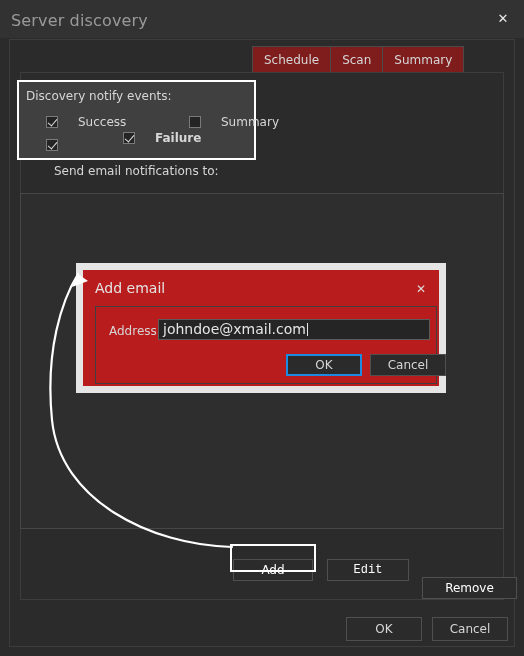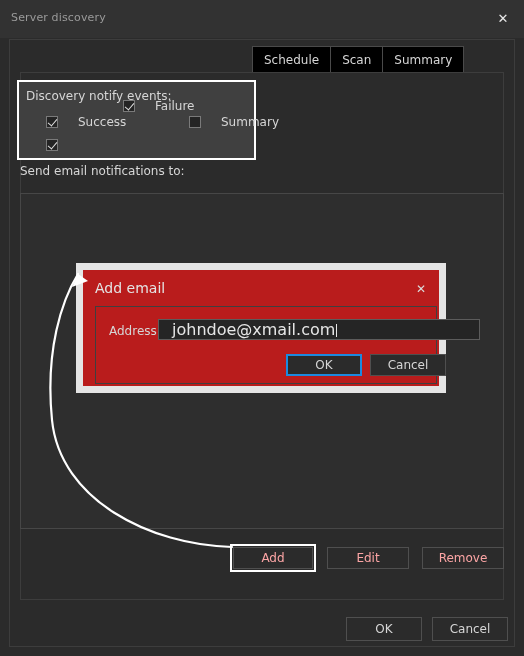--- a/index.html
+++ b/index.html
@@ -30,21 +30,21 @@
   
   #titlebar {
     position: absolute;
     left: 0; top: 0;
     width: 524px; height: 38px;
     background: #323232;
   }
   #title-text {
     position: absolute;
     left: 11px; top: 11px;
-    font-size: 11px;
+    font-size: 16px;
     color: #9a9a9a;
     letter-spacing: .15px;
   }
   #close-btn {
     position: absolute;
     right: 8px; top: 8px;
     width: 26px; height: 22px;
     color: #e8e8e8;
     font-size: 13px;
     font-weight: bold;
@@ -69,21 +69,21 @@
     height: 27px;
     display: flex;
   }
   .tab {
     height: 27px;
     line-height: 26px;
     padding: 0 11px;
     box-sizing: border-box;
     border: 1px solid #4a4a4a;
     margin-left: -1px;
-    background: #000000;
+    background: #7f1d1d;
     color: #d6d6d6;
     font-size: 12px;
     cursor: pointer;
     white-space: nowrap;
   }
   .tab:first-child { margin-left: 0; }
   .tab.active {
     color: #3b95e0;
     border-bottom-color: #2b2b2b;
   }
@@ -142,48 +142,50 @@
     color: #d6d6d6;
     white-space: nowrap;
   }
 
   
   #send-label {
     position: absolute;
     left: 20px; top: 164px;
     font-size: 12px;
     color: #d6d6d6;
+    padding-left: 34px;
   }
 
   
   #list-box {
     position: absolute;
     left: 20px; top: 193px;
     width: 484px; height: 336px;
     border: 1px solid #474747;
     background: #2e2e2e;
     box-sizing: border-box;
   }
 
   
   .listbtn {
     position: absolute;
     height: 22px;
     line-height: 21px;
     text-align: center;
     font-size: 12px;
-    color: #fca5a5;
+    color: #ffffff;
     border: 1px solid #4f4f4f;
     background: #2b2b2b;
     box-sizing: border-box;
     cursor: pointer;
+    margin-top: 12px;
   }
   #btn-add   { left: 233px; top: 547px; width: 80px; }
-  #btn-edit  { left: 327px; top: 547px; width: 82px; }
-  #btn-remove{ left: 422px; top: 547px; width: 82px; }
+  #btn-edit  { left: 327px; top: 547px; width: 82px; font-family: Liberation Mono, monospace; }
+  #btn-remove{ left: 422px; top: 565px; width: 95px; }
 
   
   #add-highlight {
     position: absolute;
     left: 230px; top: 544px;
     width: 86px; height: 28px;
     border: 2px solid #ffffff;
     box-sizing: border-box;
     pointer-events: none;
   }
@@ -239,27 +241,27 @@
   }
   #addr-label {
     position: absolute;
     left: 13px; top: 17px;
     font-size: 12px;
     color: #d6d6d6;
   }
   #addr-input {
     position: absolute;
     left: 62px; top: 12px;
-    width: 322px; height: 21px;
+    width: 272px; height: 21px;
     background: #252525;
     border: 1px solid #5c5c5c;
     box-sizing: border-box;
-    font-size: 16px;
+    font-size: 14px;
     color: #e6e6e6;
-    padding: 0 13px;
+    padding: 0 4px;
     line-height: 19px;
     cursor: text;
     white-space: nowrap;
     overflow: hidden;
   }
   #addr-caret {
     display: inline-block;
     width: 1px;
     height: 13px;
     background: #e6e6e6;
@@ -313,21 +315,21 @@
   <div id="notify-group">
     <div id="notify-label">Discovery notify events:</div>
 
     <div class="cbrow" style="left:27px; top:32px;">
       <span class="cb">
         <span class="cbbox checked"></span>
         <span class="cblabel">Success</span>
       </span>
     </div>
 
-    <div class="cbrow" style="left:104px; top:16px;">
+    <div class="cbrow" style="left:104px; top:48px;font-weight:bold;">
       <span class="cb">
         <span class="cbbox checked"></span>
         <span class="cblabel">Failure</span>
       </span>
     </div>
 
     <div class="cbrow" style="left:170px; top:32px;">
       <span class="cb">
         <span class="cbbox"></span>
         <span class="cblabel">Summary</span>

